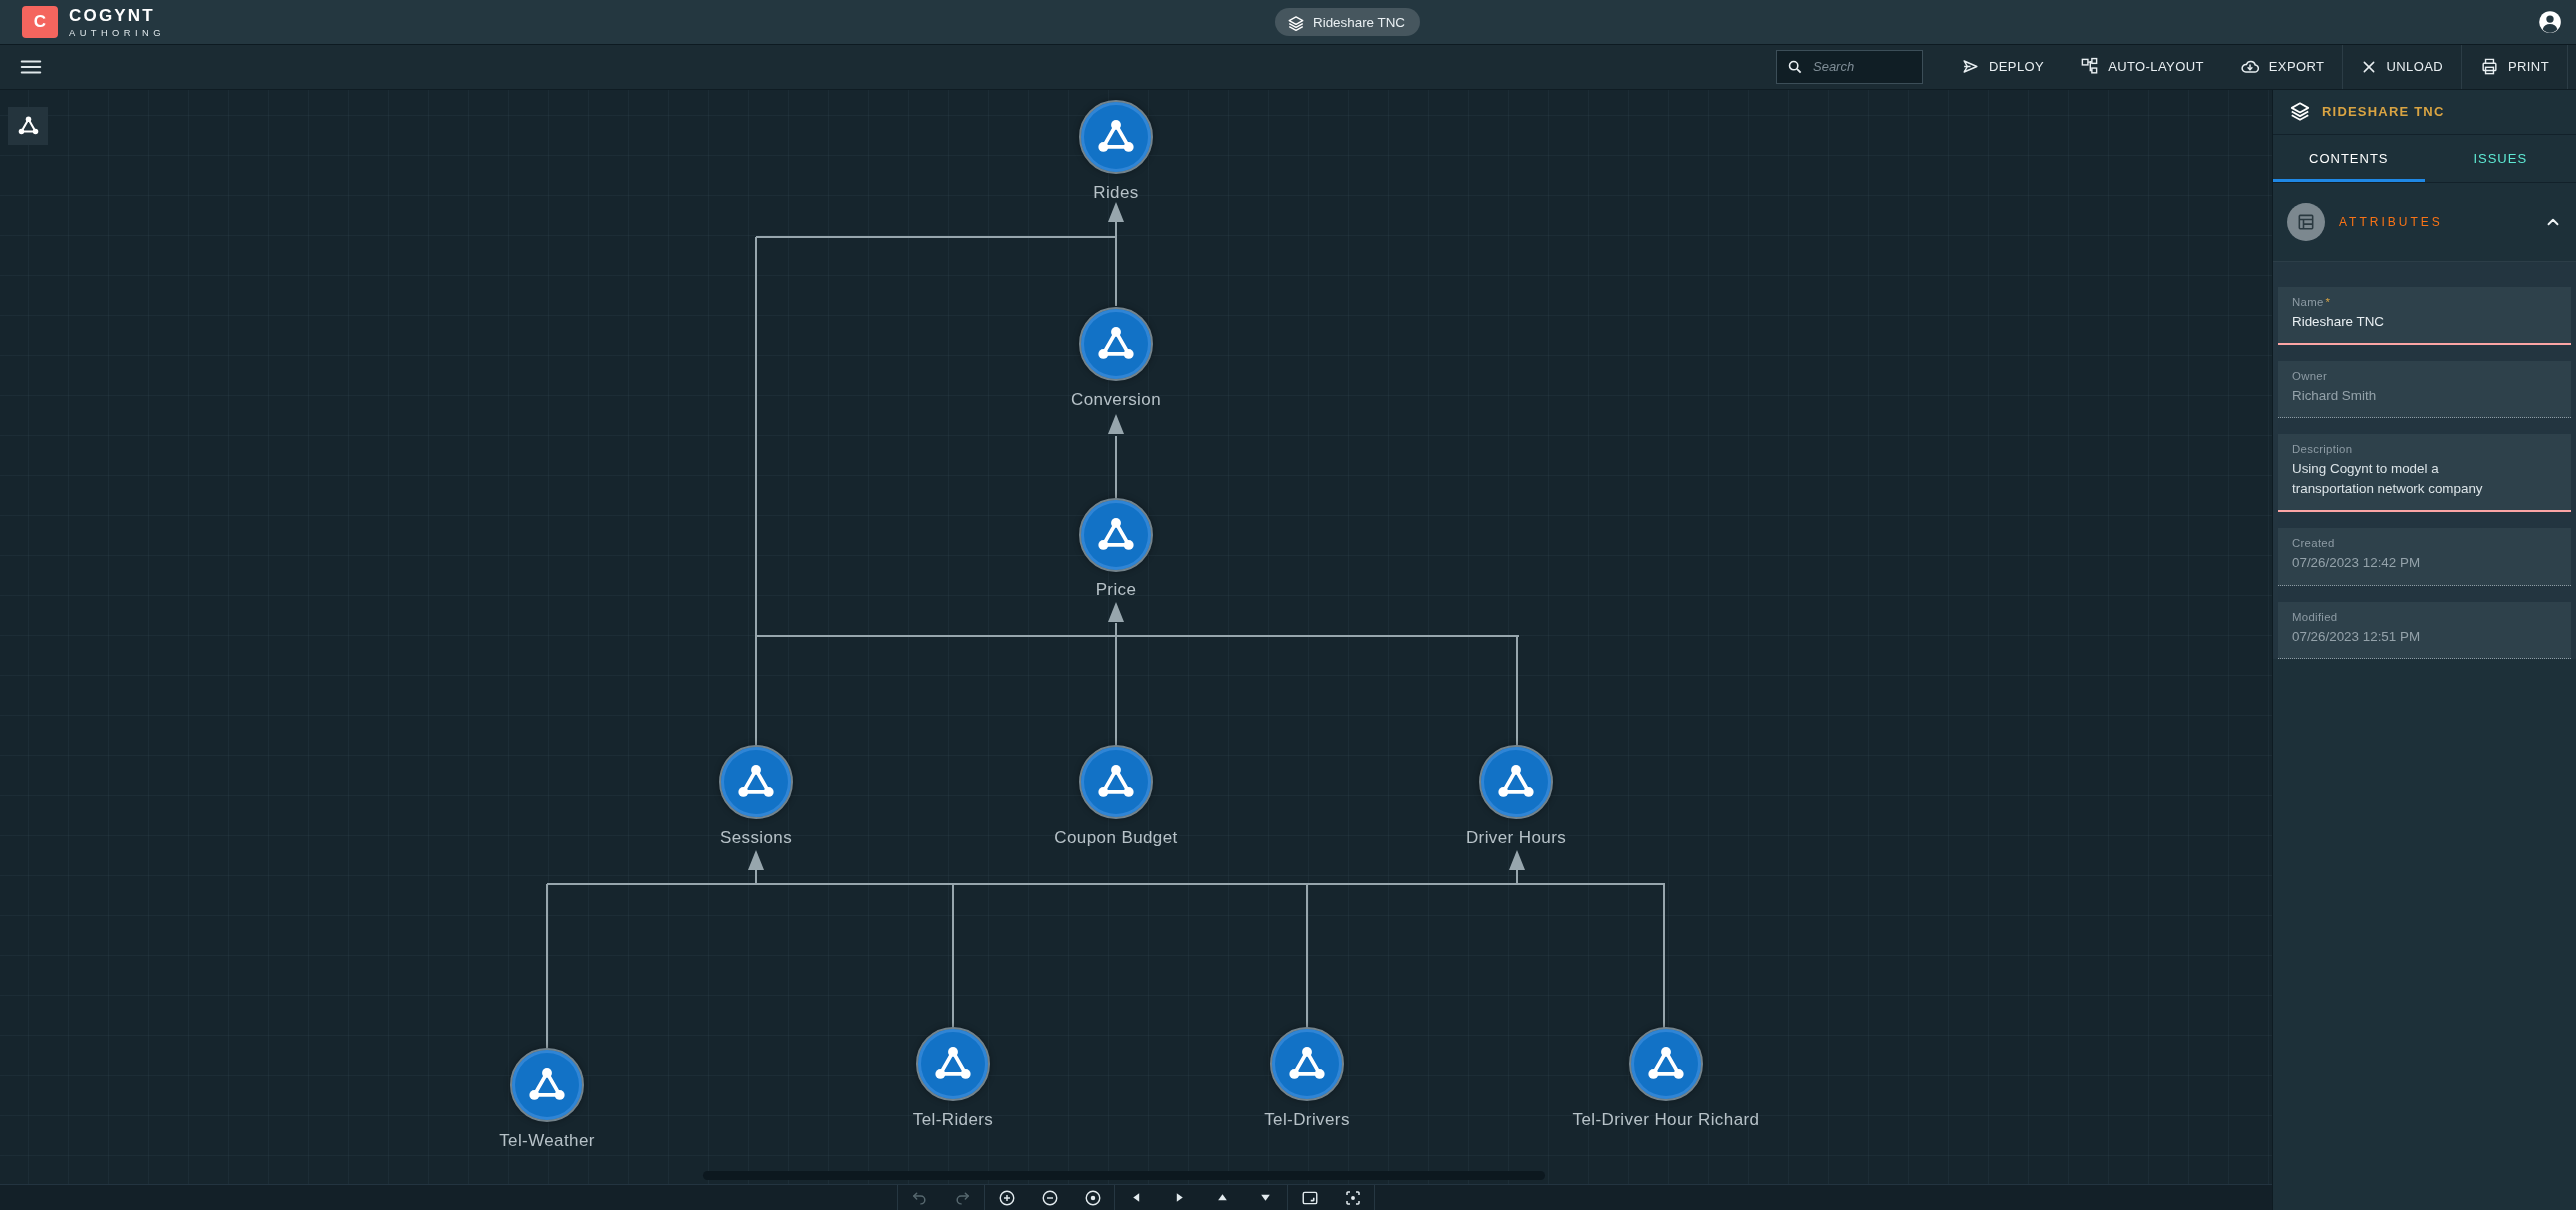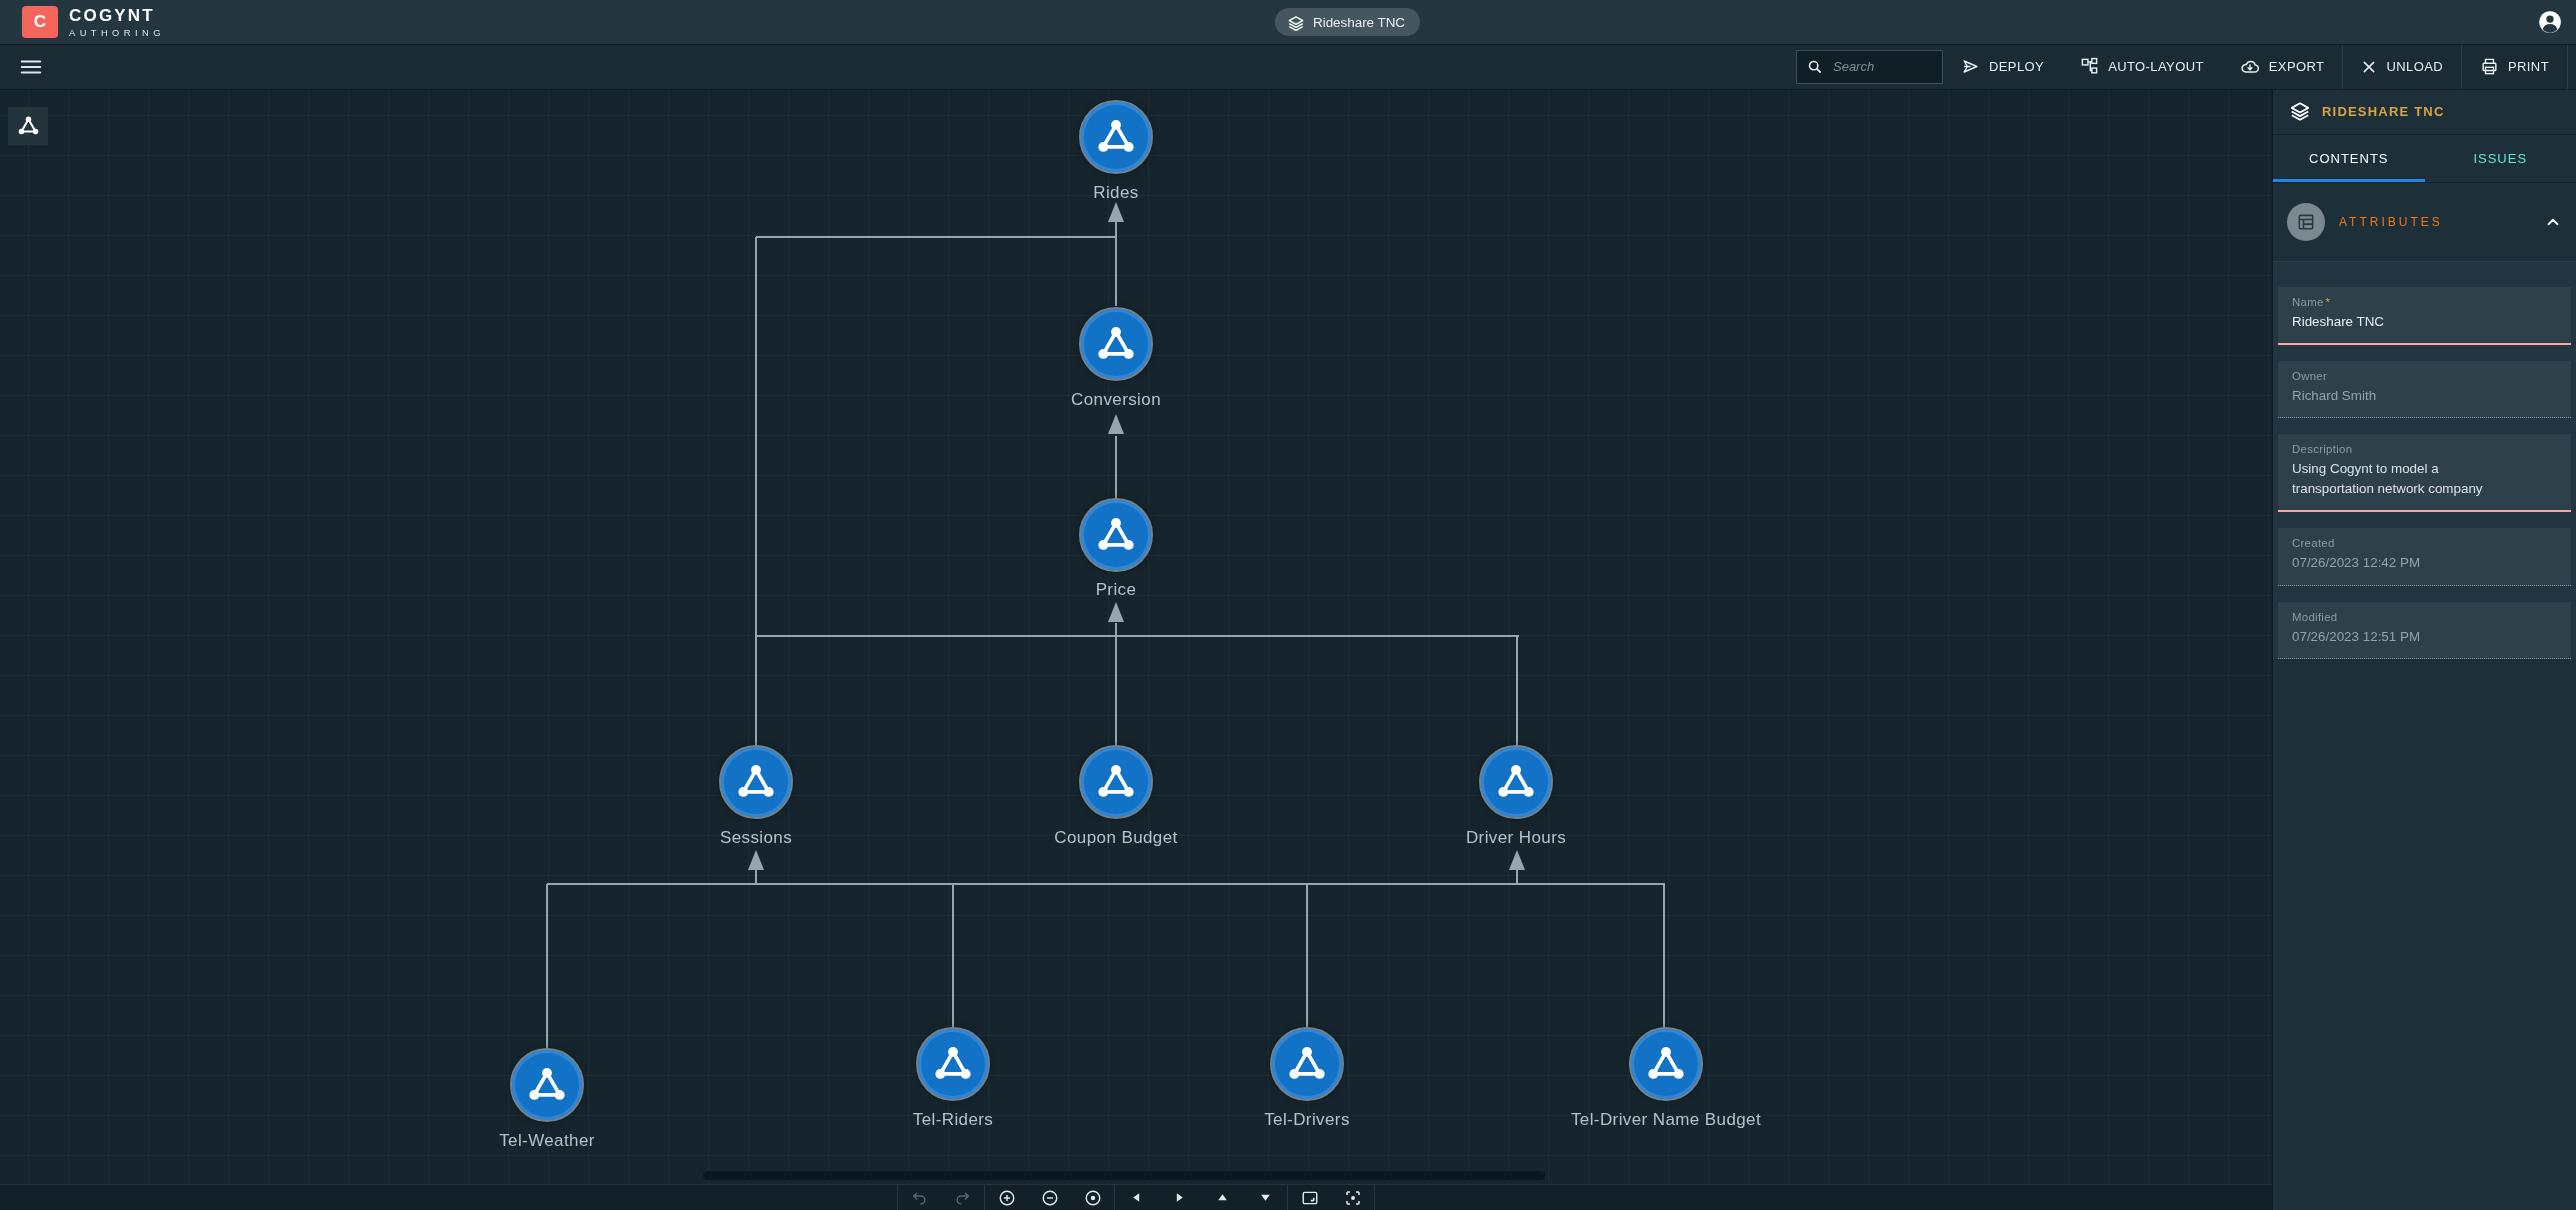--- a/index.html
+++ b/index.html
@@ -22,21 +22,21 @@
   .model-chip{position:absolute;left:1275px;top:8px;height:28px;border-radius:14px;background:#46565e;
     display:flex;align-items:center;gap:8px;padding:0 15px 0 12px;font-size:13.4px;color:#eaf0f3;cursor:pointer;}
   .account-btn{position:absolute;right:13px;top:9px;width:26px;height:26px;color:#fff;cursor:pointer;display:flex;}
 
   
   .sub-toolbar{position:absolute;top:44px;left:0;width:100%;height:46px;background:#1b2b33;
     border-bottom:1px solid #0f1c23;display:flex;align-items:center;z-index:30;box-sizing:border-box;}
   .menu-btn{margin-left:20px;width:22px;height:18px;color:#dfe7ea;cursor:pointer;display:flex;}
   .tb-right{margin-left:auto;display:flex;align-items:center;height:100%;padding-right:8px;}
   .search-box{width:147px;height:34px;background:#101e25;border:1px solid #3c4e58;display:flex;
-    align-items:center;padding:0 10px;gap:8px;margin-right:0;box-sizing:border-box;}
+    align-items:center;padding:0 10px;gap:8px;margin-right:20px;box-sizing:border-box;}
   .search-box input{flex:1;min-width:0;background:transparent;border:none;outline:none;color:#dfe7ea;
     font-size:13px;font-style:italic;font-family:"Liberation Sans",sans-serif;}
   .search-box input::placeholder{color:#7f8d96;}
   .search-ic{width:16px;height:16px;color:#e8eef1;display:flex;}
   .tb-btn{display:flex;align-items:center;gap:9px;padding:0 18px;height:100%;font-size:13px;
     letter-spacing:0.4px;color:#e8eef1;cursor:pointer;white-space:nowrap;}
   .tb-ic{display:flex;color:#e8eef1;}
   .tb-divider{width:1px;height:100%;background:#2c3d46;}
 
   
@@ -339,21 +339,21 @@
         <div class="node" style="left: 1629px; top: 938px;">
           <span class="node-ic">
             <svg width="44" height="40" viewBox="0 0 40 36" fill="none">
               <path d="M20 7L31.5 27H8.5z" stroke="#fff" stroke-width="3.4" stroke-linejoin="round"></path>
               <circle cx="20" cy="7" r="4.5" fill="#fff"></circle>
               <circle cx="31.5" cy="27" r="4.5" fill="#fff"></circle>
               <circle cx="8.5" cy="27" r="4.5" fill="#fff"></circle>
             </svg>
           </span>
         </div>
-        <div class="node-label" style="left: 1666px; top: 1021px;">Tel-Driver Name Budget</div>
+        <div class="node-label" style="left: 1666px; top: 1021px;">Tel-Driver Hour Richard</div>
       </div>
     <div class="hscroll" id="hscroll" style="left: 703px; top: 1082px; width: 842px;"></div>
     <div class="bottom-bar">
       <div class="bb-cluster" id="bb-buttons">
           <div class="bt-divider"></div>
           <div class="bt-btn disabled">
             <span class="bt-ic">
               <svg width="17" height="17" viewBox="0 0 24 24" fill="none" stroke="currentColor" stroke-width="2.1" stroke-linecap="round" stroke-linejoin="round">
                 <path d="M4 10h10a5.5 5.5 0 0 1 0 11"></path>
                 <path d="M8 6l-4 4 4 4"></path>

